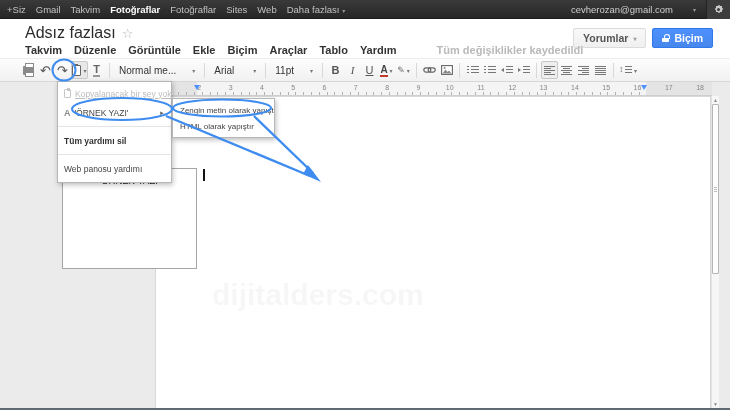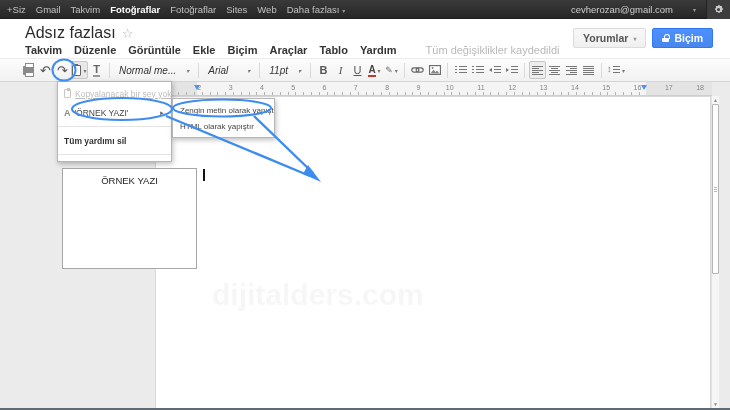--- a/index.html
+++ b/index.html
@@ -31,32 +31,32 @@
   .btn { height:20px; display:flex; align-items:center; gap:5px; padding:0 9px; font-size:10.5px; font-weight:bold;
          border-radius:2px; cursor:pointer; }
   .btn-comments { background:linear-gradient(#f8f8f8,#f0f0f0); border:1px solid #dcdcdc; color:#555; }
   .btn-share { background:linear-gradient(#4d90fe,#4787ed); border:1px solid #3079ed; color:#fff; }
   .lock-icon { width:7px; height:8px; position:relative; display:inline-block; }
   .lock-icon::before { content:''; position:absolute; top:0; left:1.5px; width:4px; height:4px;
                        border:1.2px solid #fff; border-bottom:none; border-radius:3px 3px 0 0; }
   .lock-icon::after { content:''; position:absolute; bottom:0; left:0; width:7px; height:4.5px; background:#fff; border-radius:1px; }
   .menubar { position:absolute; left:25px; bottom:2px; display:flex; gap:12px; font-size:11px; font-weight:bold; color:#333; }
   .menubar .menu-item { cursor:pointer; }
-  .save-status { color:#b9b9b9; font-weight:normal; margin-left:17px; }
+  .save-status { color:#b9b9b9; font-weight:bold; margin-left:28px; }
 
   
   .toolbar { position:absolute; top:58px; left:0; right:0; height:24px; background:linear-gradient(#fcfcfc,#f1f1f1);
              border-top:1px solid #ededed; border-bottom:1px solid #d6d6d6; display:flex; align-items:center;
              padding-left:20px; z-index:5; }
   .tbtn { height:18px; min-width:17px; display:flex; align-items:center; justify-content:center; gap:2px;
           border-radius:2px; color:#555; cursor:pointer; border:1px solid transparent; }
   .tbtn.pressed { background:#e8e8e8; border-color:#c9c9c9; }
   .tbtn.selected { background:#eee; border-color:#c6c6c6; }
   .tsep { width:1px; height:15px; background:#d9d9d9; margin:0 4px; flex:none; }
-  .tdd { font-size:10px; color:#333; display:flex; align-items:center; gap:10px; padding:0 5px; cursor:pointer;font-style:italic; }
+  .tdd { font-size:10px; color:#333; display:flex; align-items:center; gap:16px; padding:0 5px; cursor:pointer; }
   .dd-caret { font-size:6px; color:#777; }
   .glyph-undo { font-size:13px; color:#555; line-height:1; }
   .txt-b { font-weight:bold; font-size:11px; color:#555; }
   .txt-i { font-style:italic; font-family:"Liberation Serif",serif; font-size:11px; color:#555; }
   .txt-u { text-decoration:underline; font-size:11px; color:#555; }
   .txt-a { font-weight:bold; font-size:10px; color:#444; border-bottom:2px solid #c0392b; line-height:1.1; }
   .txt-t { font-weight:bold; font-size:11px; color:#666; border-bottom:2px solid #999; line-height:1.1; }
   .i-print { width:11px; height:9px; background:#8a8a8a; border-radius:1px; position:relative; }
   .i-print::before { content:''; position:absolute; top:-3px; left:2px; width:7px; height:3px; background:#fff; border:1px solid #8a8a8a; }
   .i-print::after { content:''; position:absolute; bottom:-2px; left:2px; width:7px; height:3px; background:#fff; border:1px solid #8a8a8a; }
@@ -369,20 +369,23 @@
     <div class="cm-item tall">
       <span class="cm-a">A</span>
       <span>'ÖRNEK YAZI'</span>
       <span class="cm-arrow">►</span>
     </div>
     <div class="cm-sep"></div>
     <div class="cm-item tall bold">
       <span>Tüm yardımı sil</span>
     </div>
     <div class="cm-sep"></div>
+    <div class="cm-item tall">
+      <span>Web panosu yardımı</span>
+    </div>
   </div>
 
   <div class="clip-submenu">
     <div class="sm-item">
       <span>Zengin metin olarak yapıştır</span>
     </div>
     <div class="sm-item">
       <span>HTML olarak yapıştır</span>
     </div>
   </div>

